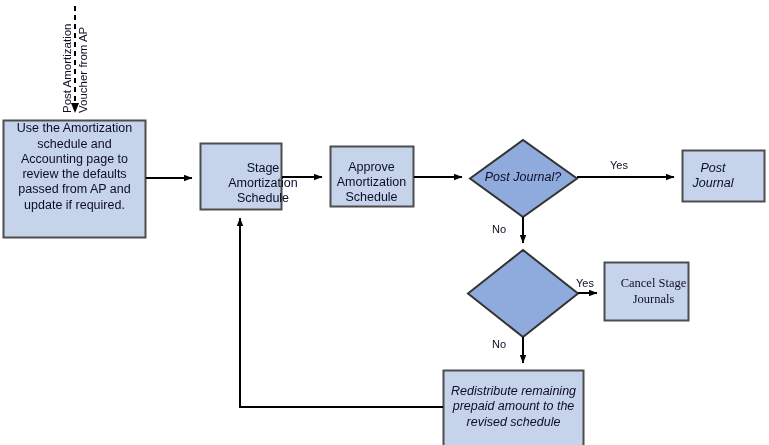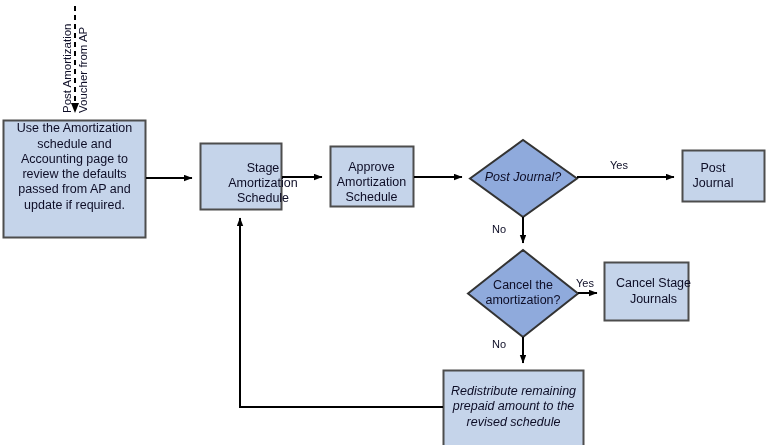--- a/index.html
+++ b/index.html
@@ -139,25 +139,24 @@
   <div class="vert-text" style="left:78px; top:113px;">Voucher from AP</div>
 
   <div class="node-label" style="left:8px; top:123px; width:133px; height:88px;">Use the Amortization schedule and Accounting page to review the defaults passed from AP and update if required.</div>
 
   <div class="node-label" style="left:202px; top:153px; width:78px; height:61px;padding-left:22px;">Stage Amortization Schedule</div>
 
   <div class="node-label" style="left:331px; top:149px; width:81px; height:67px;">Approve Amortization Schedule</div>
 
   <div class="node-label" style="left:483px; top:155px; width:80px; height:46px;font-style:italic;">Post Journal?</div>
 
-  <div class="node-label" style="left:684px; top:152px; width:58px; height:48px;">Post Journal</div>
+  <div class="node-label" style="left:684px; top:152px; width:58px; height:48px;font-style:italic;">Post Journal</div>
 
-  <div class="node-label" style="left:471px; top:272px; width:104px; height:42px;">Cancel the amortization?</div>
 
-  <div class="node-label" style="left:606px; top:265px; width:95px; height:53px;">Cancel Stage Journals</div>
+  <div class="node-label" style="left:606px; top:265px; width:95px; height:53px;font-family:Liberation Serif, serif;">Cancel Stage Journals</div>
 
   <div class="node-label" style="left:446px; top:373px; width:135px; height:68px;font-style:italic;">Redistribute remaining prepaid amount to the revised schedule</div>
 
   <div class="edge-label" style="left:610px; top:160px;">Yes</div>
 
   <div class="edge-label" style="left:492px; top:224px;">No</div>
 
   <div class="edge-label" style="left:576px; top:278px;">Yes</div>
 
   <div class="edge-label" style="left:492px; top:339px;">No</div>

